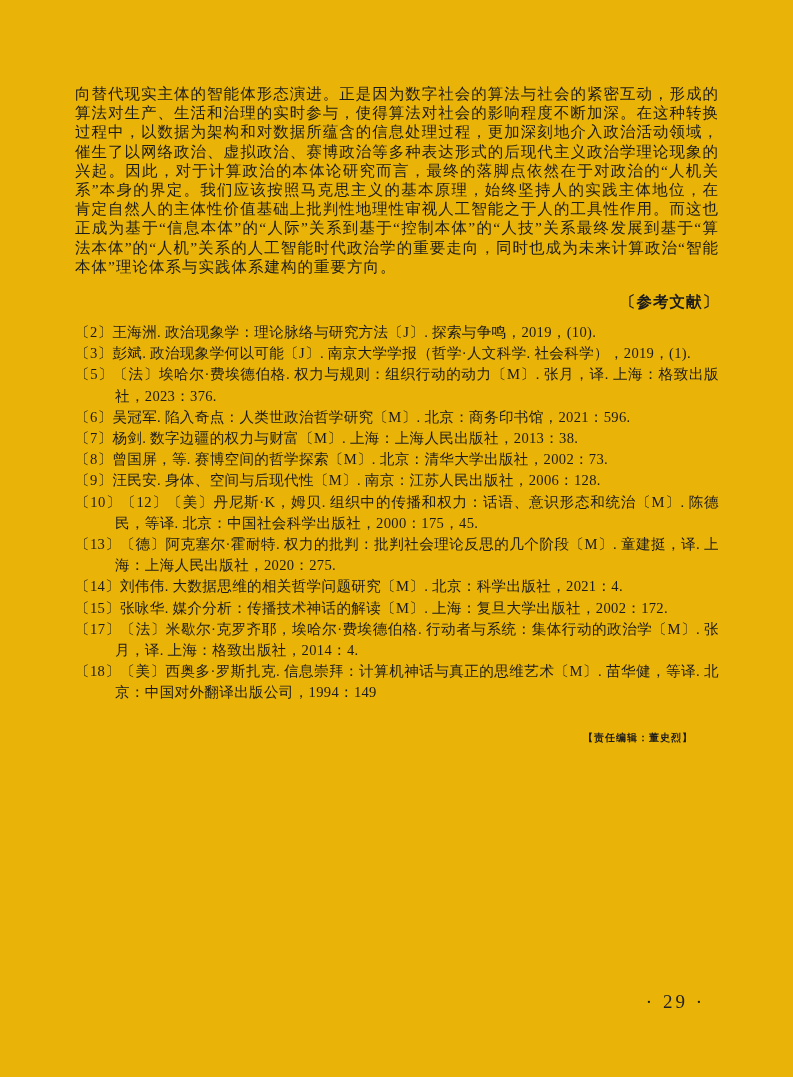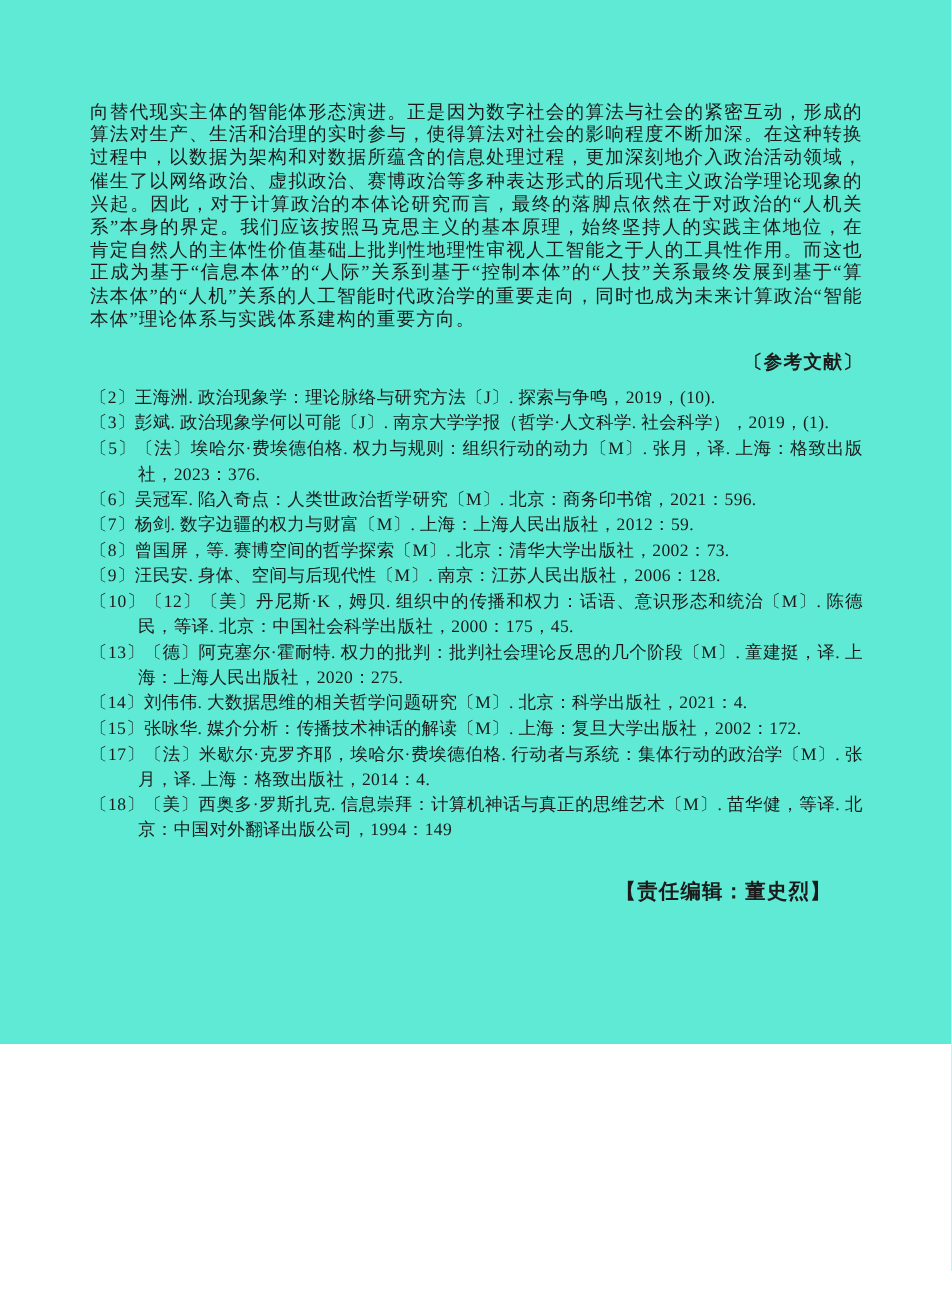--- a/index.html
+++ b/index.html
@@ -3,22 +3,22 @@
 <meta charset="utf-8">
 <style>
   html, body {
     margin: 0;
     padding: 0;
     background: #ffffff;
   }
   .page {
     position: relative;
     width: 793px;
-    height: 870px;
-    background: #5eead4;
+    height: 1077px;
+    background: #eab308;
     color: #1b1b1b;
     font-family: "Liberation Serif", "DejaVu Serif", serif;
     overflow: hidden;
     box-sizing: border-box;
   }
   .content {
     position: absolute;
     left: 75px;
     right: 74px;
     top: 0;
@@ -50,21 +50,21 @@
     text-align: justify;
     text-justify: inter-character;
     padding-left: 40px;
     text-indent: -40px;
   }
   .editor-line {
     margin: 27px 26px 0 0;
     text-align: right;
     font-family: "Liberation Sans", "DejaVu Sans", sans-serif;
     font-weight: bold;
-    font-size: 17px;
+    font-size: 10px;
     letter-spacing: 1px;
   }
   .page-number {
     position: absolute;
     top: 991px;
     right: 88px;
     margin: 0;
     font-size: 19px;
     letter-spacing: 3px;
     color: #222;
@@ -78,21 +78,21 @@
 
     <p class="body-text">向替代现实主体的智能体形态演进。正是因为数字社会的算法与社会的紧密互动，形成的算法对生产、生活和治理的实时参与，使得算法对社会的影响程度不断加深。在这种转换过程中，以数据为架构和对数据所蕴含的信息处理过程，更加深刻地介入政治活动领域，催生了以网络政治、虚拟政治、赛博政治等多种表达形式的后现代主义政治学理论现象的兴起。因此，对于计算政治的本体论研究而言，最终的落脚点依然在于对政治的“人机关系”本身的界定。我们应该按照马克思主义的基本原理，始终坚持人的实践主体地位，在肯定自然人的主体性价值基础上批判性地理性审视人工智能之于人的工具性作用。而这也正成为基于“信息本体”的“人际”关系到基于“控制本体”的“人技”关系最终发展到基于“算法本体”的“人机”关系的人工智能时代政治学的重要走向，同时也成为未来计算政治“智能本体”理论体系与实践体系建构的重要方向。</p>
 
     <h3 class="ref-heading">〔参考文献〕</h3>
 
     <div class="ref-list">
       <p class="ref-item">〔2〕王海洲. 政治现象学：理论脉络与研究方法〔J〕. 探索与争鸣，2019，(10).</p>
       <p class="ref-item">〔3〕彭斌. 政治现象学何以可能〔J〕. 南京大学学报（哲学·人文科学. 社会科学），2019，(1).</p>
       <p class="ref-item">〔5〕〔法〕埃哈尔·费埃德伯格. 权力与规则：组织行动的动力〔M〕. 张月，译. 上海：格致出版社，2023：376.</p>
       <p class="ref-item">〔6〕吴冠军. 陷入奇点：人类世政治哲学研究〔M〕. 北京：商务印书馆，2021：596.</p>
-      <p class="ref-item">〔7〕杨剑. 数字边疆的权力与财富〔M〕. 上海：上海人民出版社，2012：59.</p>
+      <p class="ref-item">〔7〕杨剑. 数字边疆的权力与财富〔M〕. 上海：上海人民出版社，2013：38.</p>
       <p class="ref-item">〔8〕曾国屏，等. 赛博空间的哲学探索〔M〕. 北京：清华大学出版社，2002：73.</p>
       <p class="ref-item">〔9〕汪民安. 身体、空间与后现代性〔M〕. 南京：江苏人民出版社，2006：128.</p>
       <p class="ref-item">〔10〕〔12〕〔美〕丹尼斯·K，姆贝. 组织中的传播和权力：话语、意识形态和统治〔M〕. 陈德民，等译. 北京：中国社会科学出版社，2000：175，45.</p>
       <p class="ref-item">〔13〕〔德〕阿克塞尔·霍耐特. 权力的批判：批判社会理论反思的几个阶段〔M〕. 童建挺，译. 上海：上海人民出版社，2020：275.</p>
       <p class="ref-item">〔14〕刘伟伟. 大数据思维的相关哲学问题研究〔M〕. 北京：科学出版社，2021：4.</p>
       <p class="ref-item">〔15〕张咏华. 媒介分析：传播技术神话的解读〔M〕. 上海：复旦大学出版社，2002：172.</p>
       <p class="ref-item">〔17〕〔法〕米歇尔·克罗齐耶，埃哈尔·费埃德伯格. 行动者与系统：集体行动的政治学〔M〕. 张月，译. 上海：格致出版社，2014：4.</p>
       <p class="ref-item">〔18〕〔美〕西奥多·罗斯扎克. 信息崇拜：计算机神话与真正的思维艺术〔M〕. 苗华健，等译. 北京：中国对外翻译出版公司，1994：149</p>
     </div>
 

